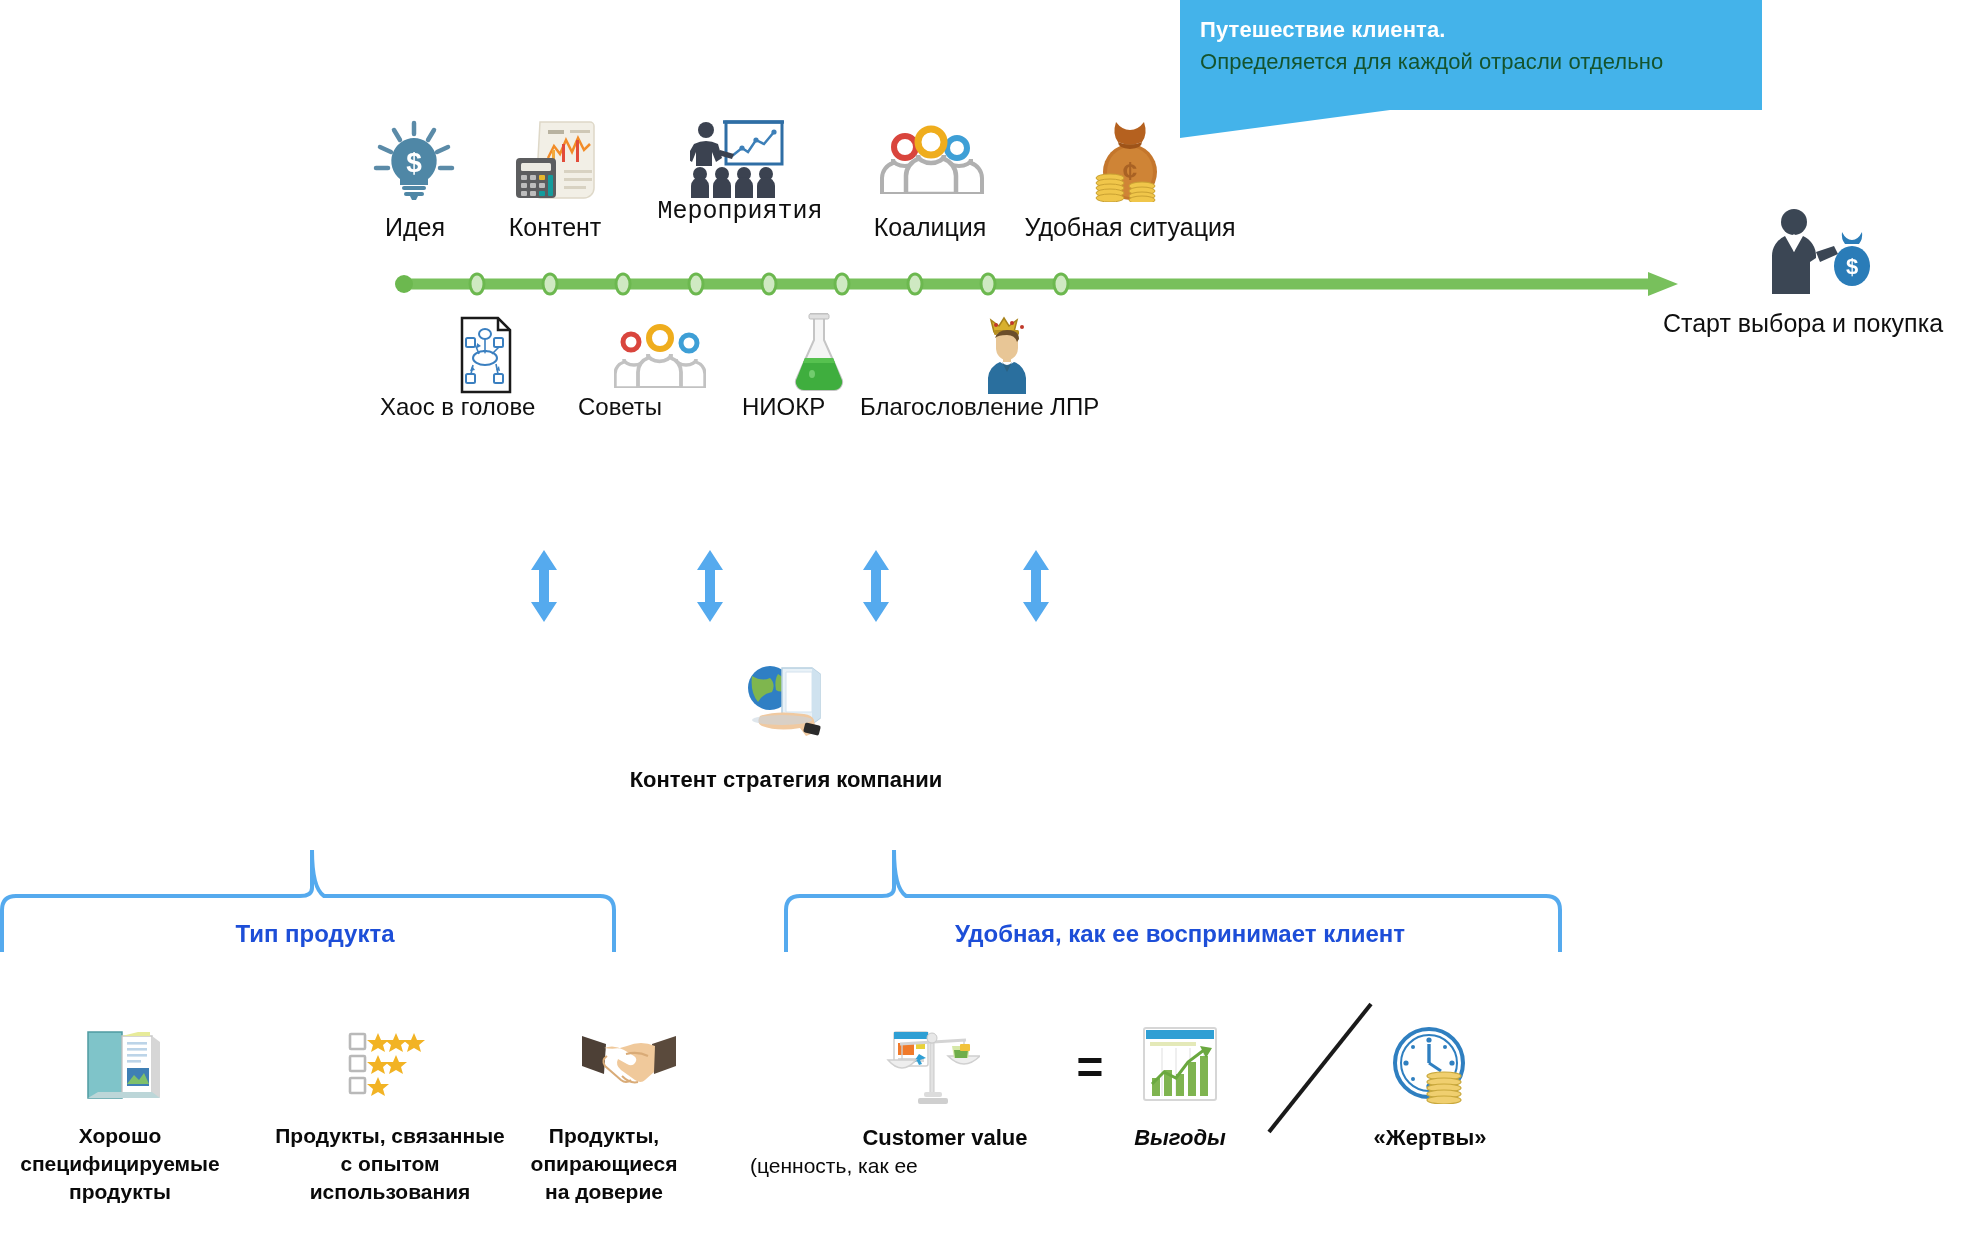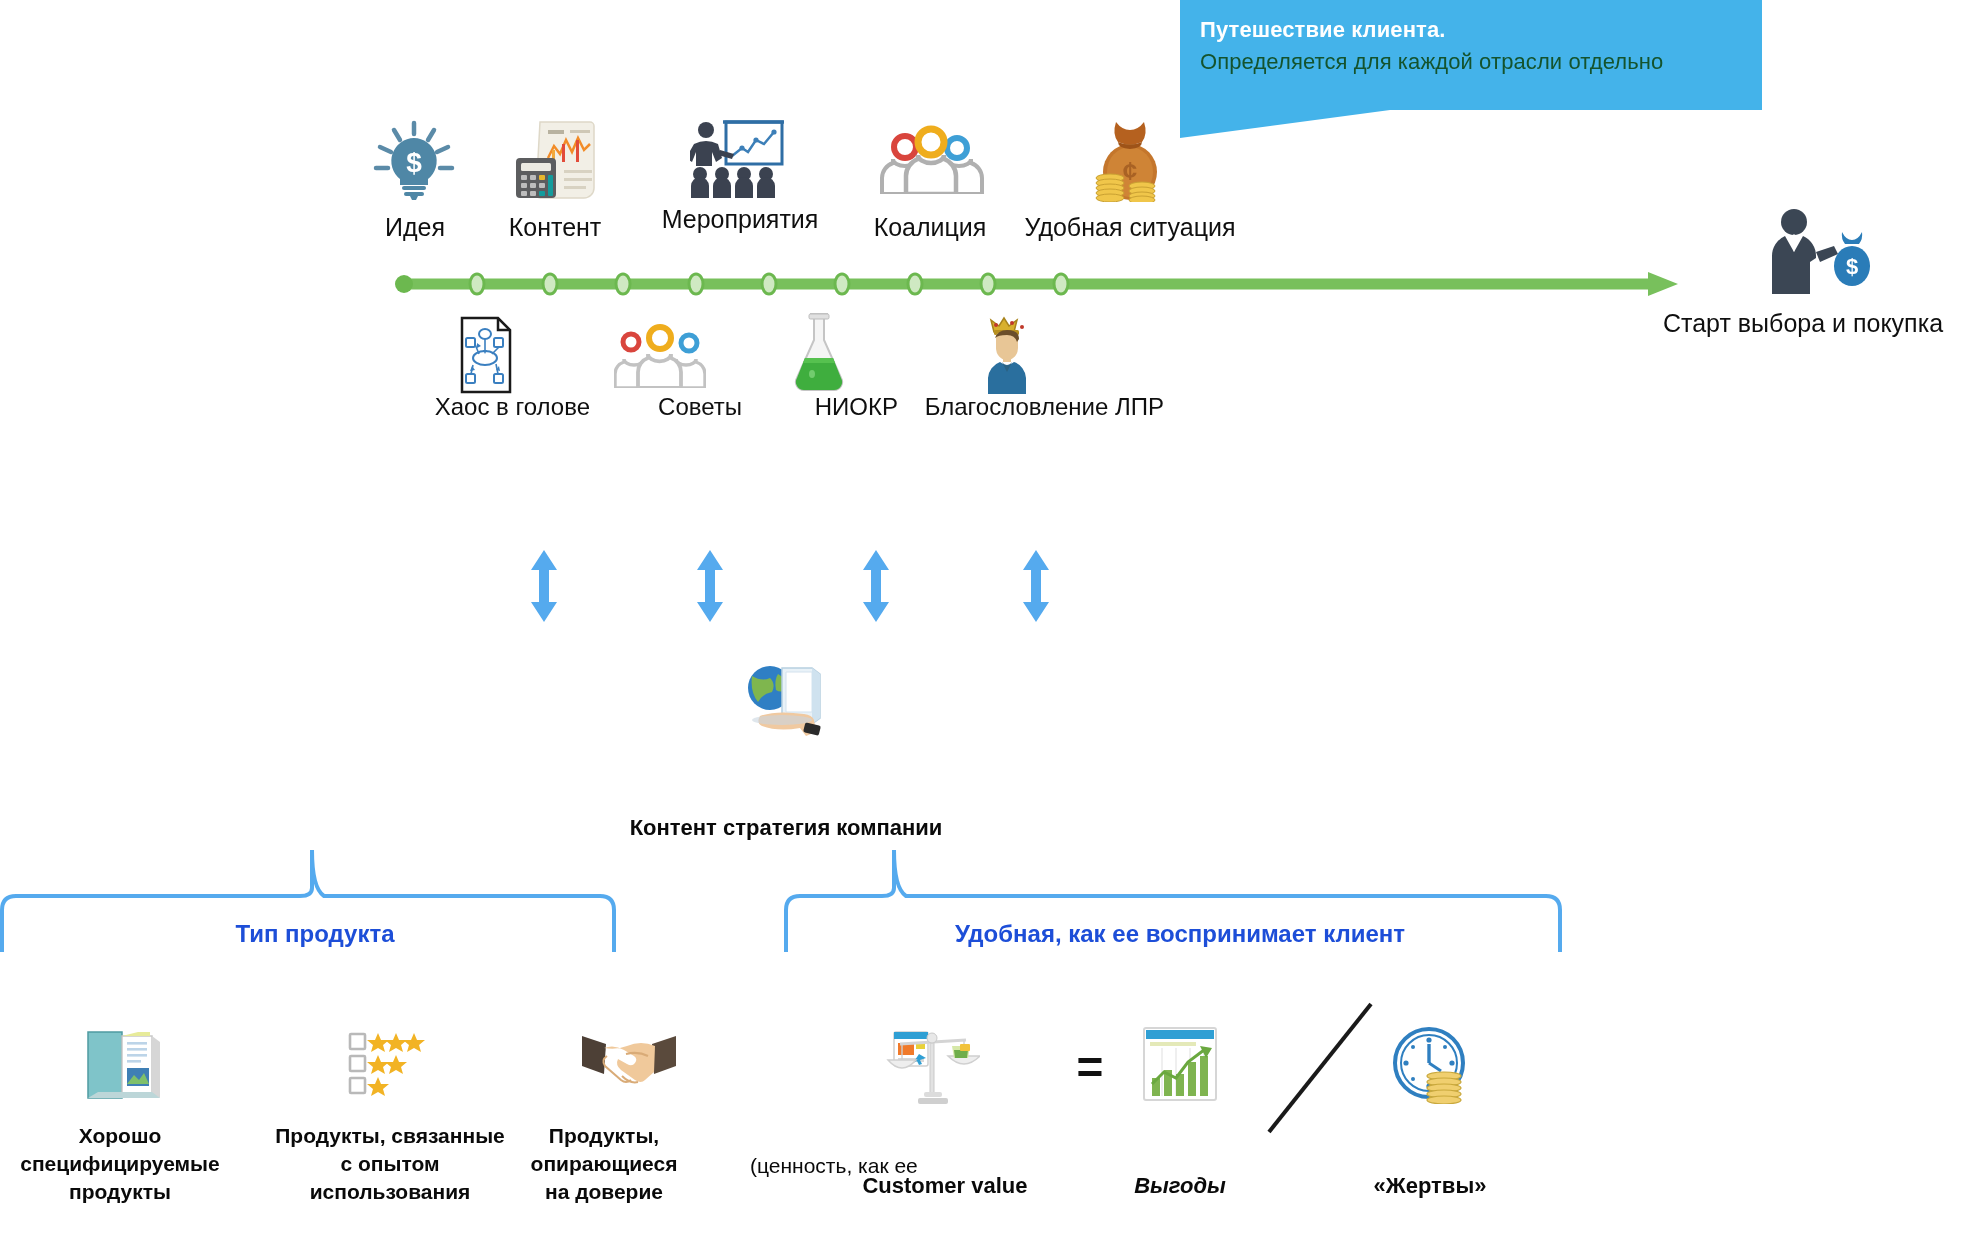--- a/index.html
+++ b/index.html
@@ -39,27 +39,27 @@
     left: 1180px; top: 110px; width: 210px; height: 28px;
   }
 
   
   .lbl {
     font-size: 25px; color: #0f0f0f; white-space: nowrap;
     text-align: center; line-height: 30px;
   }
   .lbl-sm {
     font-size: 24px; color: #0f0f0f; white-space: nowrap;
-    text-align: right; line-height: 30px;
+    text-align: left; line-height: 30px;
   }
 
   
   .bold-lbl {
     font-size: 22px; font-weight: bold; color: #0a0a0a;
-    text-align: center; line-height: 28px; white-space: nowrap; margin-top: 48px;
+    text-align: center; line-height: 28px; white-space: nowrap;
   }
   .bold-multi {
     font-size: 21px; font-weight: bold; color: #0a0a0a;
     text-align: center; line-height: 28px;
   }
   .brace-lbl {
     font-size: 24px; font-weight: bold; color: #1d4ed8;
     text-align: center; white-space: nowrap;
   }
   .cv-sub {
@@ -146,21 +146,21 @@
       <circle cx="10" cy="56" r="7"></circle>
         <path d="M1 80 v-12 a9 9 0 0 1 18 0 v12 z"></path>
       <circle cx="32" cy="56" r="7"></circle>
         <path d="M23 80 v-12 a9 9 0 0 1 18 0 v12 z"></path>
       <circle cx="54" cy="56" r="7"></circle>
         <path d="M45 80 v-12 a9 9 0 0 1 18 0 v12 z"></path>
       <circle cx="76" cy="56" r="7"></circle>
         <path d="M67 80 v-12 a9 9 0 0 1 18 0 v12 z"></path>
     </g>
   </svg>
-  <div class="abs lbl" style="left:620px; top:204px; width:240px;">Мероприятия</div>
+  <div class="abs lbl" style="left:620px; top:197px; width:240px;font-family:Liberation Mono, monospace;">Мероприятия</div>
 
   <svg class="abs" style="left:876px; top:122px;" width="110" height="72" viewBox="0 0 110 72">
     <circle cx="29" cy="25" r="11" fill="none" stroke="#d9453d" stroke-width="6"></circle>
     <circle cx="81" cy="26" r="10" fill="none" stroke="#3e9fd6" stroke-width="6"></circle>
     <path d="M6 72 v-16 a16 16 0 0 1 11 -15 l0 -4 a12 7 0 0 0 24 0 l0 4 a16 16 0 0 1 11 15 v16 z" fill="#ffffff" stroke="#b0b0b0" stroke-width="4"></path>
     <path d="M60 72 v-16 a16 16 0 0 1 11 -15 l0 -4 a12 7 0 0 0 24 0 l0 4 a16 16 0 0 1 11 15 v16 z" fill="#ffffff" stroke="#b0b0b0" stroke-width="4"></path>
     <circle cx="55" cy="20" r="13" fill="none" stroke="#efad1d" stroke-width="7"></circle>
     <path d="M30 72 v-18 a18 18 0 0 1 12 -17 l0 -4 a13 8 0 0 0 26 0 l0 4 a18 18 0 0 1 12 17 v18 z" fill="#ffffff" stroke="#b0b0b0" stroke-width="4.5"></path>
   </svg>
   <div class="abs lbl" style="left:810px; top:212px; width:240px;">Коалиция</div>

